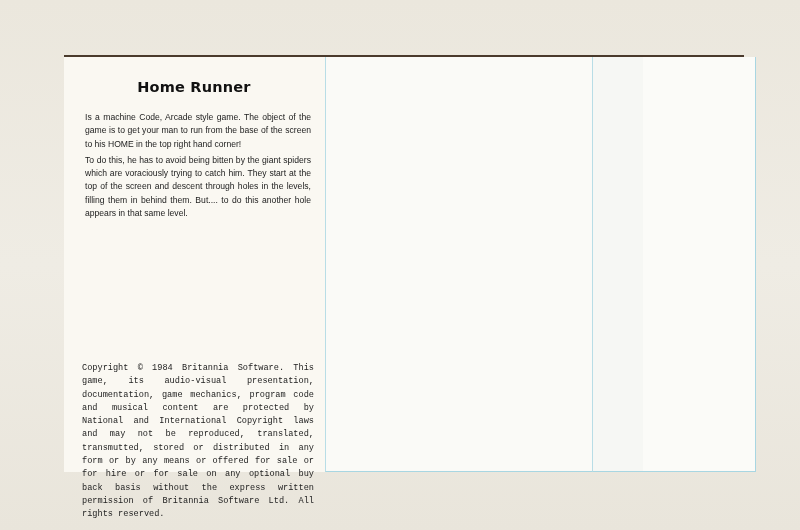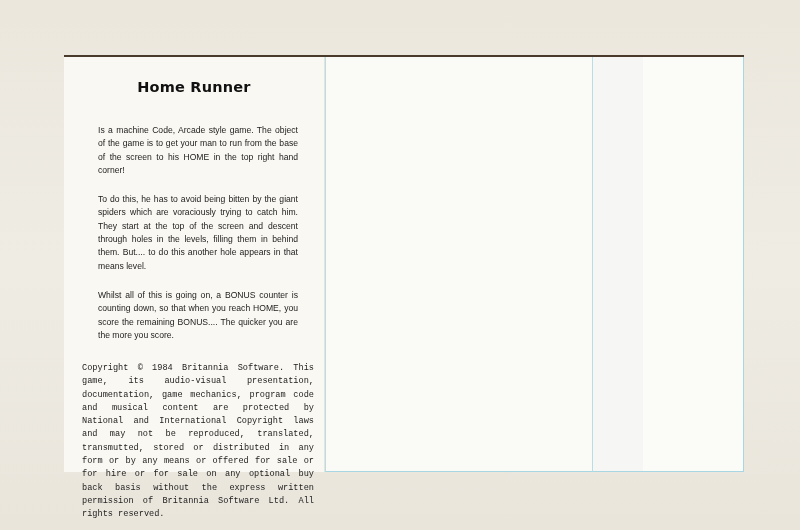--- a/index.html
+++ b/index.html
@@ -13,57 +13,57 @@
       position: absolute; inset: 0;
       background: linear-gradient(180deg, #ebe7dd 0%, #efece4 50%, #e9e5db 100%);
     }
     .sheet {
       position: absolute; left: 64px; top: 55px; width: 680px; height: 415px;
       border-top: 2px solid #4a3a2c;
     }
     .panel {
       position: absolute; top: 0; bottom: 0;
       background: #fbfaf6;
+      padding-left: 12px;
     }
     .panel-left { left: 0; width: 260px; background: #faf8f2; border-right: 1px solid #e7e3d7; }
     .panel-mid { left: 261px; width: 267px; border-left: 1px solid #b8dde6; border-bottom: 1px solid #a8d6e2; background: #fafaf7; }
     .panel-strip { left: 528px; width: 51px; border-left: 1px solid #b8dde6; border-right: 1px solid #b8dde6; border-bottom: 1px solid #a8d6e2; background: #f6f7f4; }
     .panel-right { left: 579px; width: 100px; border-right: 1px solid #a8d6e2; border-bottom: 1px solid #a8d6e2; background: #fbfbf8; }
     .title {
       position: absolute; left: 0; width: 260px; top: 22px;
       text-align: center;
       font-family: "DejaVu Sans", sans-serif;
       font-weight: bold; font-size: 14.5px; color: #111;
       letter-spacing: 0.2px;
     }
     .body-text {
       position: absolute; left: 18px; width: 232px; top: 51px;
       font-size: 8.6px; line-height: 13.3px; color: #222;
       text-align: justify;
       font-family: "Liberation Sans", sans-serif;
     }
-    .body-text p { margin: 16px; }
+    .body-text p { margin: 3px; }
     .copyright {
       position: absolute; left: 18px; width: 232px; top: 305px;
       font-size: 8.6px; line-height: 13.3px; color: #222;
       text-align: justify; text-align-last: left;
       font-family: Liberation Mono, monospace;
     }
   </style>
 </head>
 <body>
 
 <div class="scan-bg"></div>
 
 <div class="sheet">
   <div class="panel panel-left">
     <div class="title">Home Runner</div>
     <div class="body-text">
       <p>Is a machine Code, Arcade style game. The object of the game is to get your man to run from the base of the screen to his HOME in the top right hand corner!</p>
-      <p>To do this, he has to avoid being bitten by the giant spiders which are voraciously trying to catch him. They start at the top of the screen and descent through holes in the levels, filling them in behind them. But.... to do this another hole appears in that means level.</p>
-      <p>Whilst all of this is going on, a BONUS counter is counting down, so that when you reach HOME, you score the remaining BONUS.... The quicker you are the more you score.</p>
+      <p>To do this, he has to avoid being bitten by the giant spiders which are voraciously trying to catch him. They start at the top of the screen and descent through holes in the levels, filling them in behind them. But.... to do this another hole appears in that same level.</p>
     </div>
     <div class="copyright">Copyright © 1984 Britannia Software. This game, its audio-visual presentation, documentation, game mechanics, program code and musical content are protected by National and International Copyright laws and may not be reproduced, translated, transmutted, stored or distributed in any form or by any means or offered for sale or for hire or for sale on any optional buy back basis without the express written permission of Britannia Software Ltd. All rights reserved.</div>
   </div>
   <div class="panel panel-mid"></div>
   <div class="panel panel-strip"></div>
   <div class="panel panel-right"></div>
 </div>
 
 </body></html>

